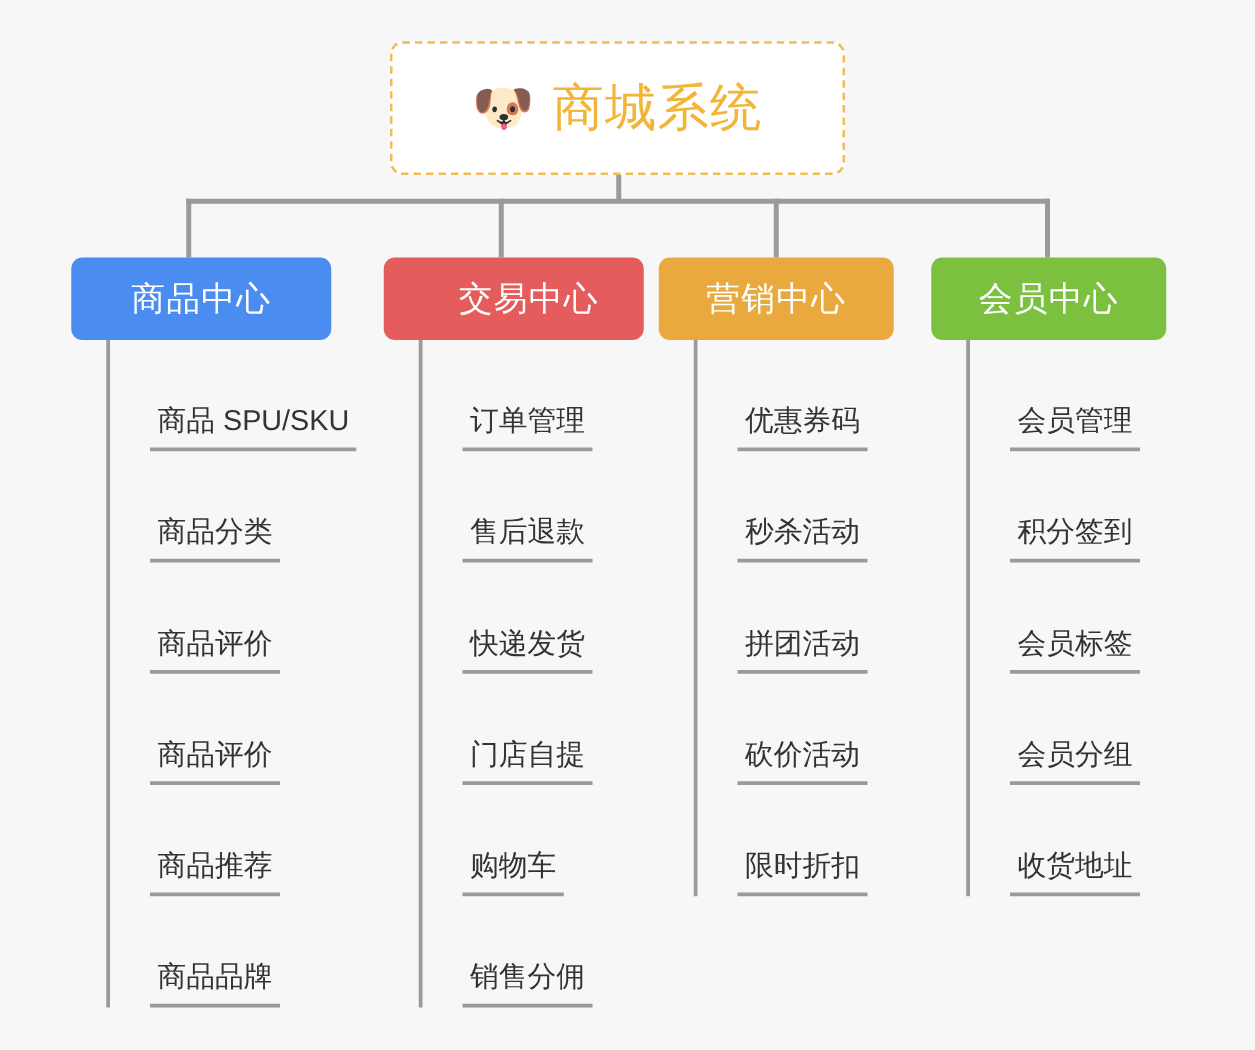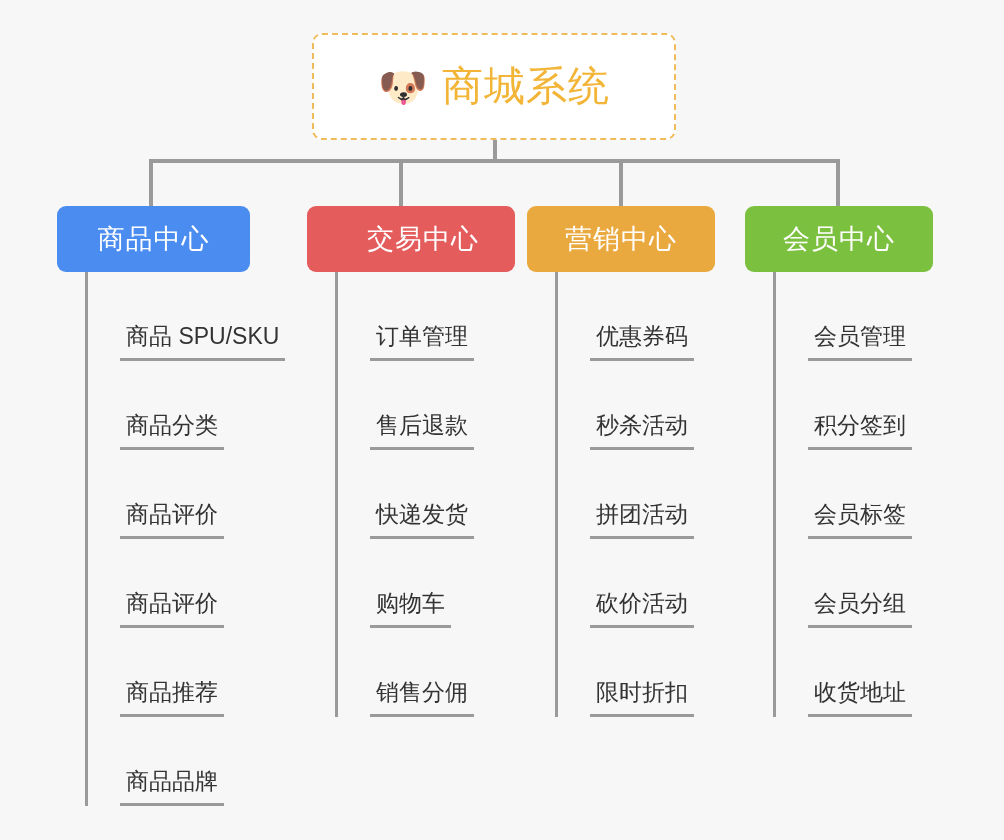--- a/index.html
+++ b/index.html
@@ -81,21 +81,21 @@
     height: 66px;
     border-radius: 9px;
     display: flex;
     align-items: center;
     justify-content: center;
     color: #ffffff;
     font-size: 27px;
     letter-spacing: 1px;
     box-sizing: border-box;
   }
-  .col-header.w1 { width: 193px; }
+  .col-header.w1 { width: 208px; }
   .col-header.w2 { width: 208px; padding-left: 24px; }
   .col-header.w3 { width: 188px; }
   .col-header.w4 { width: 188px; }
 
   
   .leaf-list {
     position: relative;
     margin-left: 28px;
     border-left: 3px solid #9a9a9a;
     padding-top: 0;
@@ -165,20 +165,23 @@
       <div class="leaf-item">
           <span class="leaf-label">订单管理</span>
         </div>
       <div class="leaf-item">
           <span class="leaf-label">售后退款</span>
         </div>
       <div class="leaf-item">
           <span class="leaf-label">快递发货</span>
         </div>
       <div class="leaf-item">
+          <span class="leaf-label">门店自提</span>
+        </div>
+      <div class="leaf-item">
           <span class="leaf-label">购物车</span>
         </div>
       <div class="leaf-item">
           <span class="leaf-label">销售分佣</span>
         </div>
     </div>
   </div>
 
   <div class="column" style="left:527px;">
     <div class="col-header w3" style="background:#eaa93e;">营销中心</div>

